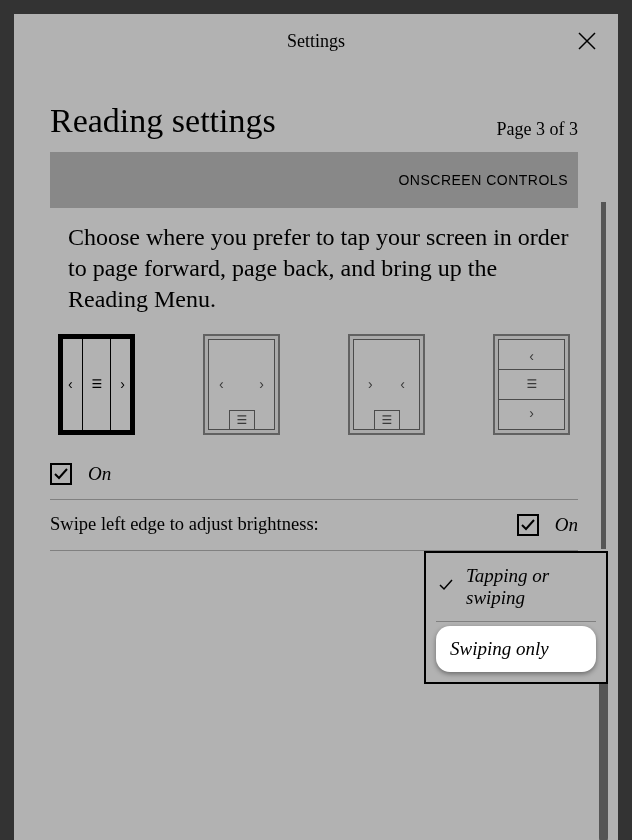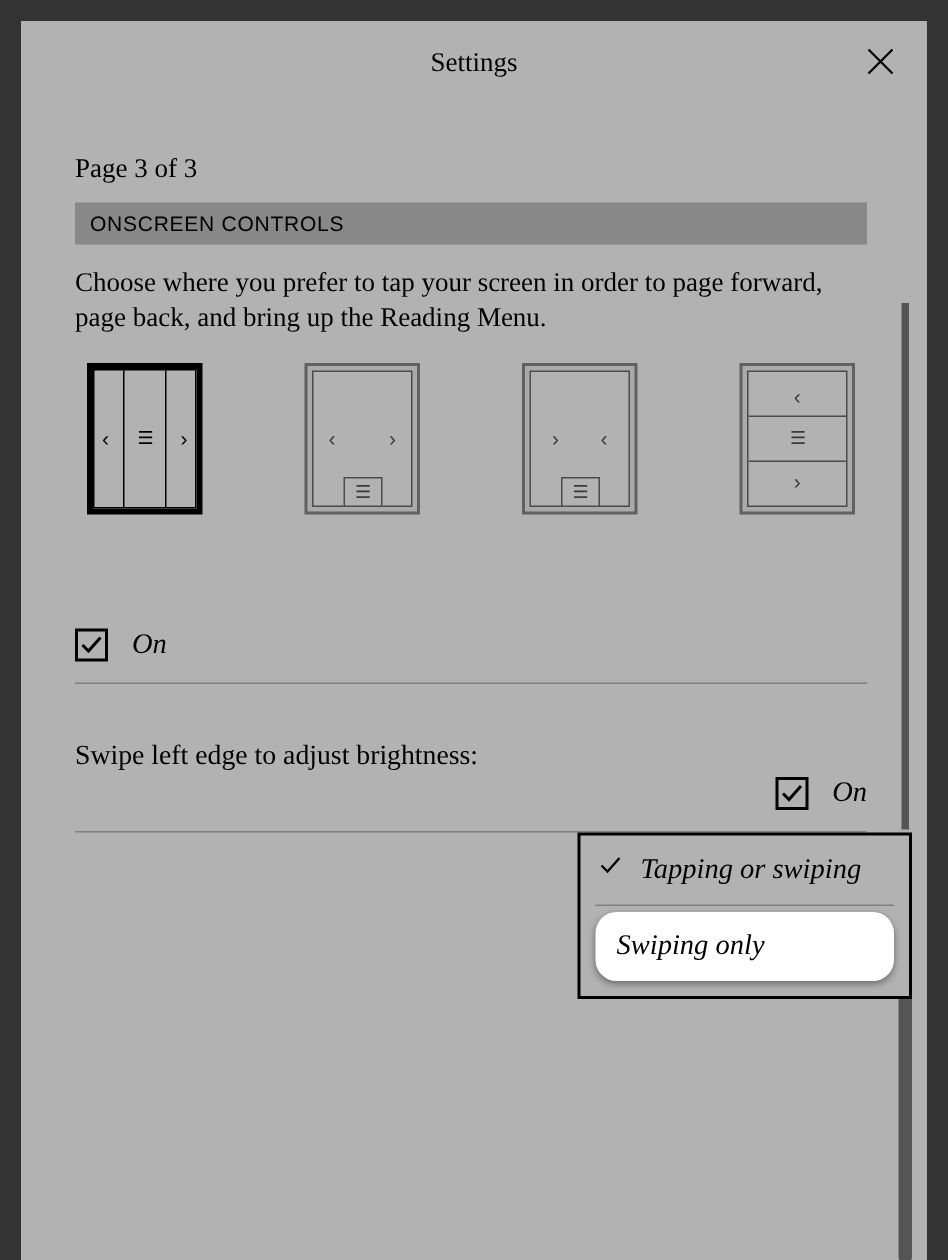--- a/index.html
+++ b/index.html
@@ -75,26 +75,27 @@
     font-weight: normal;
   }
   .page-num {
     font-size: 18px;
   }
   .section-bar {
     background: #888888;
     font-family: Arial, Helvetica, sans-serif;
     font-size: 14px;
     letter-spacing: 0.5px;
-    padding: 6px 10px;
+    padding: 20px 10px;
+    text-align: right;
   }
   .description {
-    font-size: 18px;
+    font-size: 24px;
     line-height: 1.3;
-    margin: 14px 0 18px 0;
+    margin: 14px 0 18px 18px;
   }
   .options-row {
     display: flex;
     justify-content: space-between;
     margin-bottom: 14px;
     padding: 0 8px;
   }
   .opt {
     width: 77px;
     height: 101px;
@@ -137,21 +138,20 @@
     justify-content: space-between;
     padding: 14px 0;
     border-bottom: 1px solid #808080;
     font-size: 18.5px;
   }
   .setting-row:first-of-type { border-top: 1px solid #808080; }
   .toggle {
     display: flex;
     align-items: center;
     cursor: pointer;
-    margin-top: 48px;
   }
   .chk {
     width: 22px;
     height: 22px;
     border: 2px solid #000;
     margin-right: 16px;
     display:flex;
     align-items:center;
     justify-content:center;
   }
@@ -165,21 +165,21 @@
     align-items: flex-start;
     justify-content: space-between;
     padding: 14px 0 0 0;
     font-size: 18.5px;
     position: relative;
   }
   .dropdown {
     position: absolute;
     right: -30px;
     top: 0;
-    width: 223px;
+    width: 184px;
     border: 2px solid #000;
     background: #b2b2b2;
     z-index: 10;
   }
   .dd-item {
     display:flex;
     align-items:center;
     font-style: italic;
     font-size: 19px;
     padding: 12px 14px 12px 12px;
@@ -211,20 +211,21 @@
       <svg width="22" height="22" viewBox="0 0 22 22">
         <path d="M3 3 L19 19 M19 3 L3 19" stroke="#000" stroke-width="1.5" fill="none"></path>
       </svg>
     </div>
   </div>
 
   <div class="content">
     <div class="inner">
 
       <div class="page-head">
+        <h1 class="page-title">Reading settings</h1>
         <div class="page-num">Page 3 of 3</div>
       </div>
 
       <div class="section-bar">ONSCREEN CONTROLS</div>
 
       <p class="description">Choose where you prefer to tap your screen in order to page forward, page back, and bring up the Reading Menu.</p>
 
       <div class="options-row">
 
         <div class="opt selected">

